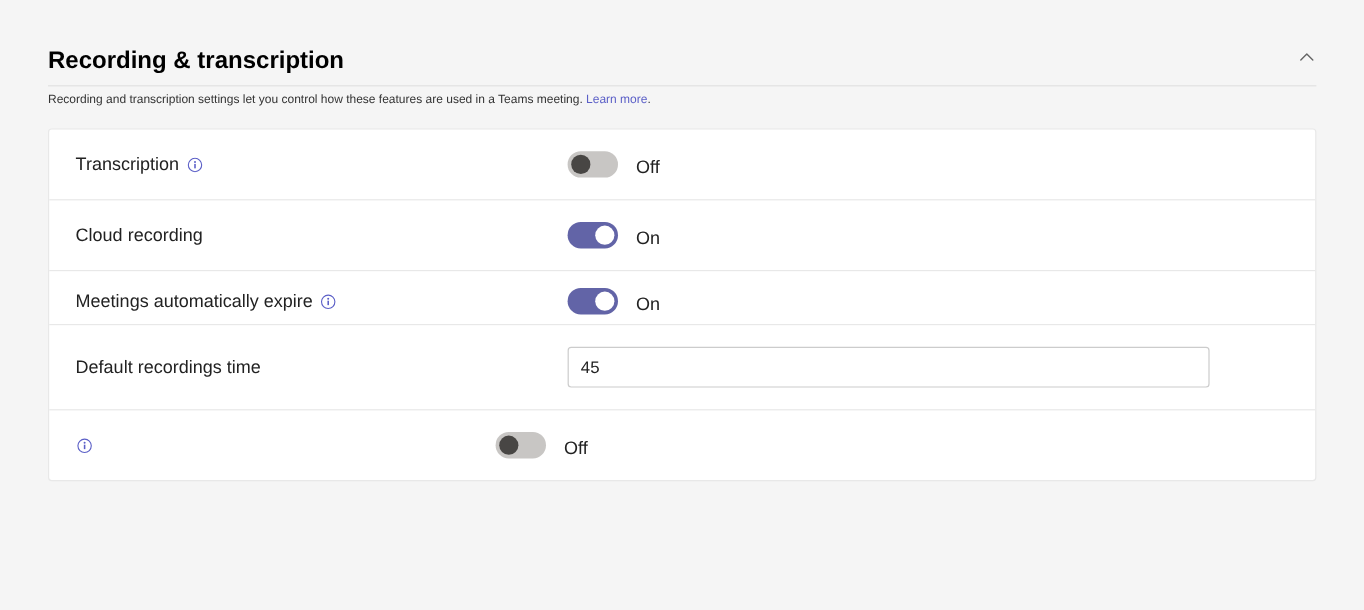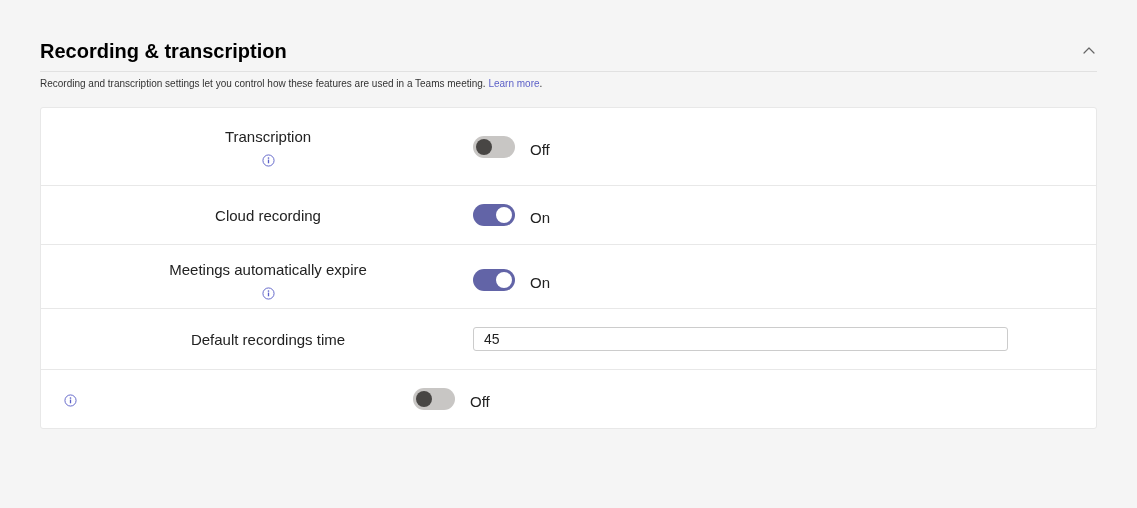--- a/index.html
+++ b/index.html
@@ -14,21 +14,21 @@
       height: 508px;
       padding: 0;
       overflow: hidden;
     }
     .container {
       padding: 40px 40px 0 40px;
     }
     .section-header {
       display: flex;
       justify-content: space-between;
-      align-items: flex-end;
+      align-items: flex-start;
       border-bottom: 1px solid #e1e1e1;
       padding-bottom: 8px;
     }
     .section-title {
       font-size: 20px;
       font-weight: 700;
       color: #000;
     }
     .chevron {
       color: #666;
@@ -63,21 +63,20 @@
     }
     .row-label {
       width: 410px;
       flex-shrink: 0;
       font-size: 15px;
       color: #222;
       display: flex;
       align-items: center;
       gap: 6px;
       line-height: 1.4;
-      flex-direction: column;
     }
     .row-label.multiline {
       display: block;
       max-width: 350px;
     }
     .info-icon {
       display: inline-flex;
       align-items: center;
       justify-content: center;
       width: 14px;
@@ -120,21 +119,21 @@
       left: 23px;
       background: #fff;
     }
     .toggle-state {
       font-size: 15px;
       color: #222;
     }
     .text-input {
       flex: 1;
       max-width: 535px;
-      height: 24px;
+      height: 34px;
       border: 1px solid #ccc;
       border-radius: 3px;
       padding: 0 10px;
       font-size: 14px;
       color: #222;
     }
   </style>
 </head>
 <body>
 

